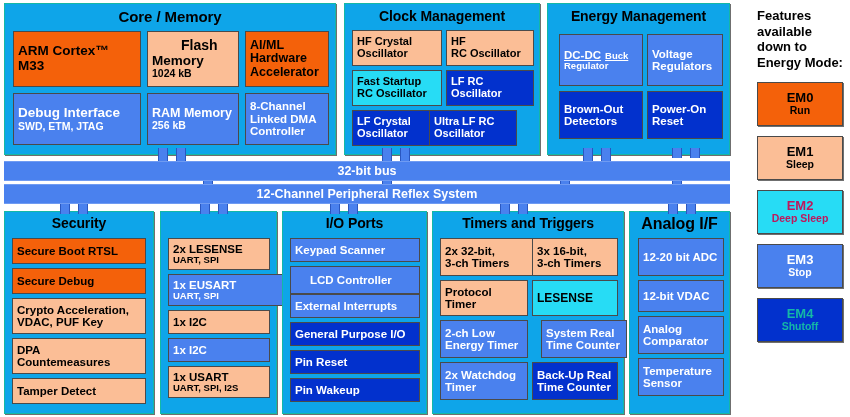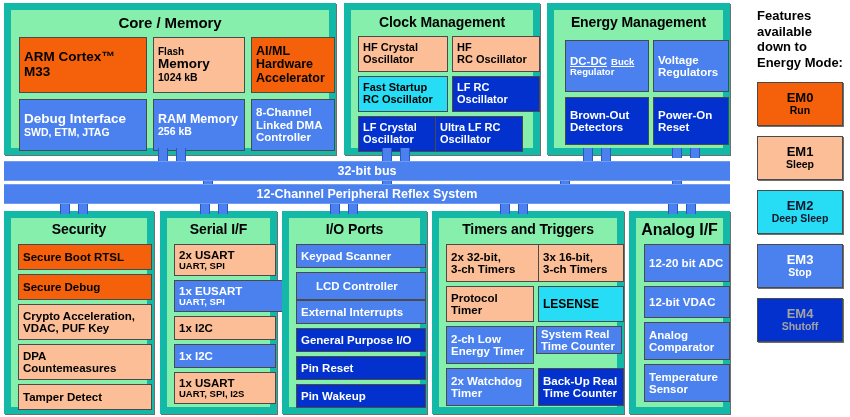--- a/index.html
+++ b/index.html
@@ -7,22 +7,22 @@
     width:850px;height:417px;
     font-family:"Liberation Sans","DejaVu Sans",sans-serif;
     -webkit-font-smoothing:none;
     overflow:hidden;
   }
   #root{position:relative;width:850px;height:417px;}
 
   
   .panel{
     position:absolute;
-    background:#86efac;
-    border:7px solid #14b8a6;
+    background:#0ea5e9;
+    border:1px solid #14b8a6;
     box-shadow:1px 1px 0 #6f6f6f;
     box-sizing:border-box;
     padding:0;
   }
   .panel-title{
     text-align:center;
     font-weight:bold;
     color:#000;
     line-height:1;
     letter-spacing:-0.1px;
@@ -97,21 +97,21 @@
 <div id="root">
     <div class="panel" style="left: 4px; top: 3px; width: 332px; height: 152px;">
       <div class="panel-title" style="font-size: 15px; margin-top: 5px;">Core / Memory</div>
       <div class="blk em0" style="left: 8px; top: 27px; width: 128px; height: 56px;">
         <div>
           <div class="t1" style="font-size: 13.5px;">ARM Cortex™ M33</div>
         </div>
       </div>
       <div class="blk em1" style="left: 142px; top: 27px; width: 92px; height: 56px;">
         <div>
-          <div class="t1" style="font-size: 10px;">Flash</div>
+          <div class="t1" style="font-size: 14px; margin-left: 29px;">Flash</div>
           <div class="t1" style="font-size: 13.5px;">Memory</div>
         </div>
         <div>
           <div class="t2" style="font-size: 10.5px;">1024 kB</div>
         </div>
       </div>
       <div class="blk em3" style="left: 8px; top: 89px; width: 128px; height: 52px;">
         <div>
           <div class="t1" style="font-size: 13.5px;">Debug Interface</div>
         </div>
@@ -233,24 +233,23 @@
           <div class="t1" style="font-size: 11.5px;">Countemeasures</div>
         </div>
       </div>
       <div class="blk em1" style="left: 7px; top: 166px; width: 134px; height: 26px;">
         <div>
           <div class="t1" style="font-size: 11.5px;">Tamper Detect</div>
         </div>
       </div>
     </div>
     <div class="panel" style="left: 160px; top: 211px; width: 117px; height: 203px;">
-      <div class="panel-title" style="font-size: 14px; margin-top: 4px;">Serial I/F</div>
       <div class="blk em1" style="left: 7px; top: 26px; width: 102px; height: 32px;">
         <div>
-          <div class="t1" style="font-size: 11.5px;">2x USART</div>
+          <div class="t1" style="font-size: 11.5px;">2x LESENSE</div>
         </div>
         <div>
           <div class="t2" style="font-size: 9.5px;">UART, SPI</div>
         </div>
       </div>
       <div class="blk em3" style="left: 7px; top: 62px; width: 118px; height: 32px;">
         <div>
           <div class="t1" style="font-size: 11.5px;">1x EUSART</div>
         </div>
         <div>
@@ -333,21 +332,21 @@
         <div>
           <div class="t1" style="font-size: 12px;">LESENSE</div>
         </div>
       </div>
       <div class="blk em3" style="left: 7px; top: 108px; width: 88px; height: 38px;">
         <div>
           <div class="t1" style="font-size: 11.5px;">2-ch Low</div>
           <div class="t1" style="font-size: 11.5px;">Energy Timer</div>
         </div>
       </div>
-      <div class="blk em3" style="left: 97px; top: 108px; width: 86px; height: 28px;">
+      <div class="blk em3" style="left: 108px; top: 108px; width: 86px; height: 38px;">
         <div>
           <div class="t1" style="font-size: 11.5px;">System Real</div>
           <div class="t1" style="font-size: 11.5px;">Time Counter</div>
         </div>
       </div>
       <div class="blk em3" style="left: 7px; top: 150px; width: 88px; height: 38px;">
         <div>
           <div class="t1" style="font-size: 11.5px;">2x Watchdog</div>
           <div class="t1" style="font-size: 11.5px;">Timer</div>
         </div>
@@ -415,25 +414,25 @@
       <div>Energy Mode:</div>
     </div>
     <div class="legend-box" style="left: 757px; top: 82px; width: 86px; height: 44px; background: rgb(244, 97, 10); color: rgb(0, 0, 0);">
       <div class="lm" style="font-size: 13px;">EM0</div>
       <div class="ls" style="font-size: 10.5px;">Run</div>
     </div>
     <div class="legend-box" style="left: 757px; top: 136px; width: 86px; height: 44px; background: rgb(251, 190, 150); color: rgb(0, 0, 0);">
       <div class="lm" style="font-size: 13px;">EM1</div>
       <div class="ls" style="font-size: 10.5px;">Sleep</div>
     </div>
-    <div class="legend-box" style="left: 757px; top: 190px; width: 86px; height: 44px; background: rgb(39, 220, 245); color: #0f172a;">
+    <div class="legend-box" style="left: 757px; top: 190px; width: 86px; height: 44px; background: rgb(39, 220, 245); color: #be185d;">
       <div class="lm" style="font-size: 13px;">EM2</div>
       <div class="ls" style="font-size: 10.5px;">Deep Sleep</div>
     </div>
     <div class="legend-box" style="left: 757px; top: 244px; width: 86px; height: 44px; background: rgb(74, 129, 238); color: rgb(255, 255, 255);">
       <div class="lm" style="font-size: 13px;">EM3</div>
       <div class="ls" style="font-size: 10.5px;">Stop</div>
     </div>
-    <div class="legend-box" style="left: 757px; top: 298px; width: 86px; height: 44px; background: rgb(2, 49, 205); color: #a3a3a3;">
+    <div class="legend-box" style="left: 757px; top: 298px; width: 86px; height: 44px; background: rgb(2, 49, 205); color: #14b8a6;">
       <div class="lm" style="font-size: 13px;">EM4</div>
       <div class="ls" style="font-size: 10.5px;">Shutoff</div>
     </div>
   </div>
 
 </body></html>

